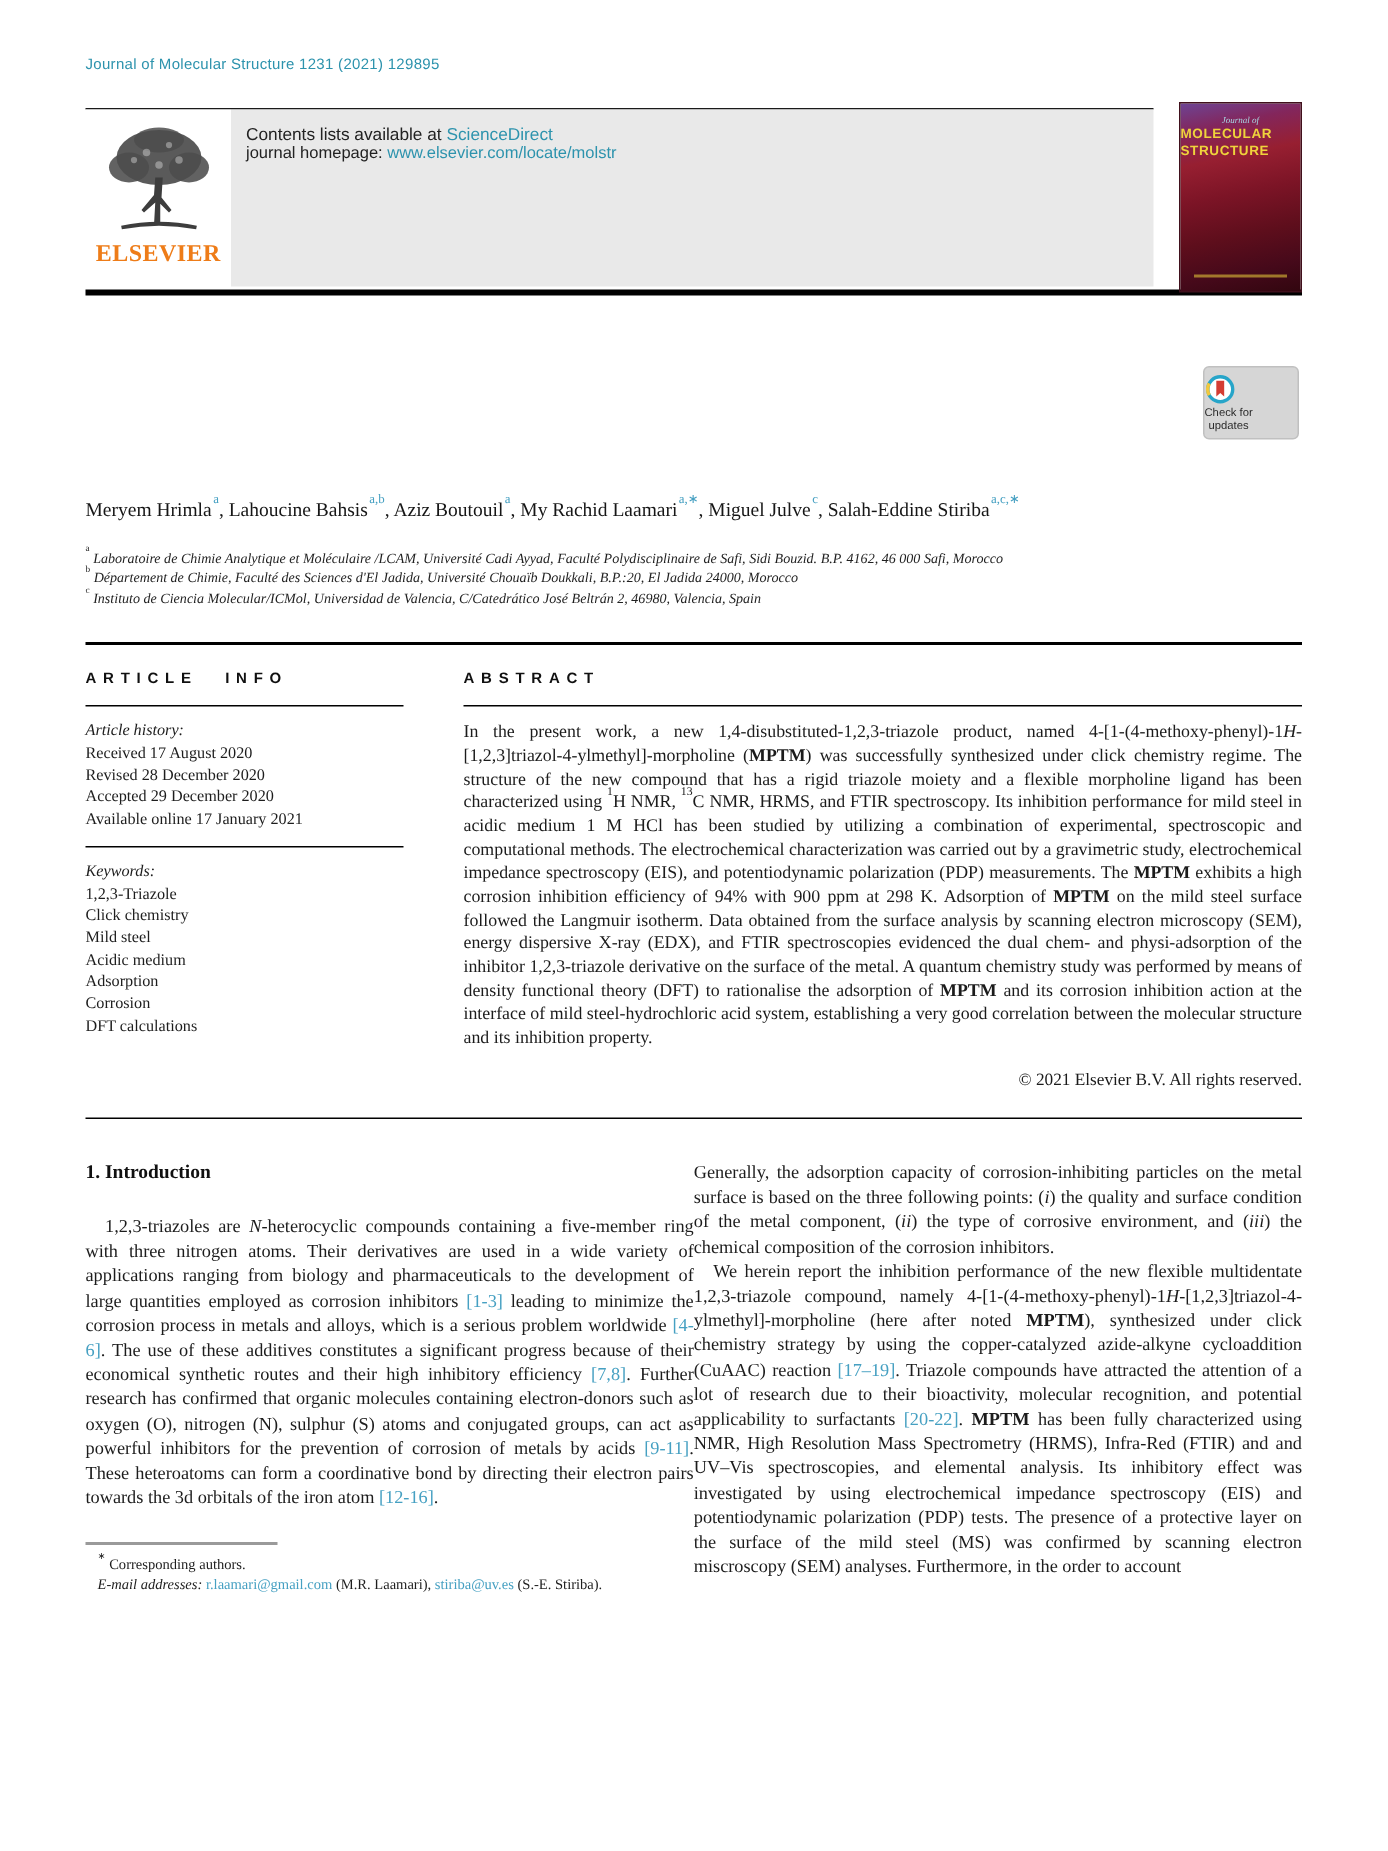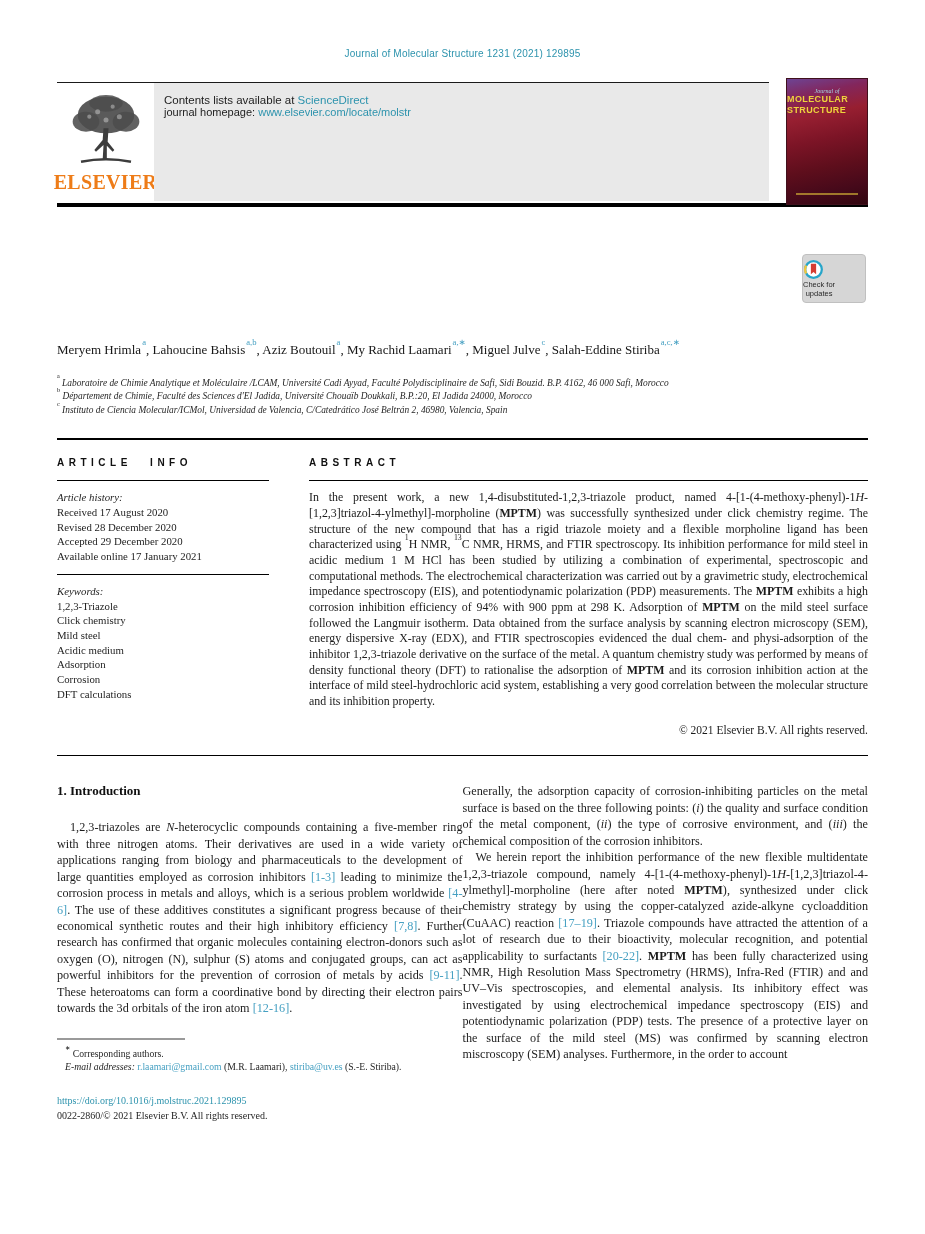--- a/index.html
+++ b/index.html
@@ -5,28 +5,28 @@
   :root{
     --link:#2d93ad; --ref:#46a0c2; --orange:#ee7c18; --hdrbg:#e9e9e9;
     --ink:#1c1c1c; --rule:#000;
   }
   *{box-sizing:border-box; margin:0; padding:0;}
   html,body{background:#fff;}
   body{width:925px; height:1234px; font-family:"Liberation Serif", serif; color:var(--ink); overflow:hidden;}
   .page{width:925px; height:1234px; padding:0 57px; position:relative;}
 
   
-  .citation{padding-top:48px; text-align:center; font-family:"Liberation Sans", sans-serif; font-size:10px; color:var(--link); letter-spacing:.2px;}
+  .citation{padding-top:38px; text-align:left; font-family:"Liberation Sans", sans-serif; font-size:10px; color:var(--link); letter-spacing:.2px;}
 
   
   .masthead{display:flex; margin-top:23px; height:119px;}
   .mast-main{flex:1; border-top:1px solid #1a1a1a; display:flex;}
   .logo-col{width:97px; background:#fff; display:flex; flex-direction:column; align-items:center; padding-top:7px;}
   .logo-col svg{width:84px; height:80px; display:block;}
-  .elsevier-text{font-family:"Liberation Serif", serif; color:var(--orange); font-size:20px; font-weight:bold; letter-spacing:.3px; margin-top:1px;}
+  .elsevier-text{font-family:"Liberation Serif", serif; color:var(--orange); font-size:16px; font-weight:bold; letter-spacing:.3px; margin-top:1px;}
   .mast-center{flex:1; background:var(--hdrbg); display:flex; flex-direction:column; align-items:flex-start; padding:11px 10px 9px;}
   .contents-line{font-family:"Liberation Sans", sans-serif; font-size:11.5px; color:#222;}
   .contents-line .lnk, .homepage-line .lnk{color:var(--link); text-decoration:none; cursor:pointer;}
   .mast-title{font-size:23px; color:#0d0d0d; margin:13px 0 16px; letter-spacing:.2px;}
   .homepage-line{font-family:"Liberation Sans", sans-serif; font-size:11px; color:#222;}
   .cover{width:82px; height:127px; margin-left:17px; margin-top:-4px; position:relative; z-index:2; border:1px solid #40101c; overflow:hidden;
          background:linear-gradient(168deg,#6d4494 0%, #83265c 14%, #971f31 30%, #7c1426 48%, #5e0e1c 68%, #45091a 86%, #32060f 100%);}
   .cover-script{font-style:italic; color:#a8d8e6; font-size:6px; text-align:center; margin-top:9px;}
   .cover-title{font-family:"Liberation Sans", sans-serif; font-weight:bold; color:#efd33c; font-size:9px; letter-spacing:.4px; line-height:10.5px;}
   .cover-bar{position:absolute; bottom:9px; left:9px; right:9px; height:2px; background:rgba(239,211,60,.55);}
@@ -184,24 +184,20 @@
 
   <div class="body-cols">
     <div class="bcol">
       <h2 class="sec">1. Introduction</h2>
       <p class="body indent"><span class="seg-plain">1,2,3-triazoles are </span><span class="seg-italic">N</span><span class="seg-plain">-heterocyclic compounds containing a five-member ring with three nitrogen atoms. Their derivatives are used in a wide variety of applications ranging from biology and pharmaceuticals to the development of large quantities employed as corrosion inhibitors </span><span class="seg-link">[1-3]</span><span class="seg-plain"> leading to minimize the corrosion process in metals and alloys, which is a serious problem worldwide </span><span class="seg-link">[4-6]</span><span class="seg-plain">. The use of these additives constitutes a significant progress because of their economical synthetic routes and their high inhibitory efficiency </span><span class="seg-link">[7,8]</span><span class="seg-plain">. Further research has confirmed that organic molecules containing electron-donors such as oxygen (O), nitrogen (N), sulphur (S) atoms and conjugated groups, can act as powerful inhibitors for the prevention of corrosion of metals by acids </span><span class="seg-link">[9-11]</span><span class="seg-plain">. These heteroatoms can form a coordinative bond by directing their electron pairs towards the 3d orbitals of the iron atom </span><span class="seg-link">[12-16]</span><span class="seg-plain">.</span></p>
       <div class="footnote">
         <div class="fn-rule"></div>
         <p class="fn-indent"><sup class="seg-sup">∗</sup><span class="seg-plain"> Corresponding authors.</span></p>
         <p class="fn-indent"><span class="seg-italic">E-mail addresses: </span><span class="seg-link">r.laamari@gmail.com</span><span class="seg-plain"> (M.R. Laamari), </span><span class="seg-link">stiriba@uv.es</span><span class="seg-plain"> (S.-E. Stiriba).</span></p>
       </div>
-      <div class="doi-block">
-        <div class="doi-link">https://doi.org/10.1016/j.molstruc.2021.129895</div>
-        <div class="issn-line">0022-2860/© 2021 Elsevier B.V. All rights reserved.</div>
-      </div>
     </div>
     <div class="bcol">
       <p class="body"><span class="seg-plain">Generally, the adsorption capacity of corrosion-inhibiting particles on the metal surface is based on the three following points: (</span><span class="seg-italic">i</span><span class="seg-plain">) the quality and surface condition of the metal component, (</span><span class="seg-italic">ii</span><span class="seg-plain">) the type of corrosive environment, and (</span><span class="seg-italic">iii</span><span class="seg-plain">) the chemical composition of the corrosion inhibitors.</span></p>
       <p class="body indent"><span class="seg-plain">We herein report the inhibition performance of the new flexible multidentate 1,2,3-triazole compound, namely 4-[1-(4-methoxy-phenyl)-1</span><span class="seg-italic">H</span><span class="seg-plain">-[1,2,3]triazol-4-ylmethyl]-morpholine (here after noted </span><span class="seg-bold">MPTM</span><span class="seg-plain">), synthesized under click chemistry strategy by using the copper-catalyzed azide-alkyne cycloaddition (CuAAC) reaction </span><span class="seg-link">[17–19]</span><span class="seg-plain">. Triazole compounds have attracted the attention of a lot of research due to their bioactivity, molecular recognition, and potential applicability to surfactants </span><span class="seg-link">[20-22]</span><span class="seg-plain">. </span><span class="seg-bold">MPTM</span><span class="seg-plain"> has been fully characterized using NMR, High Resolution Mass Spectrometry (HRMS), Infra-Red (FTIR) and and UV–Vis spectroscopies, and elemental analysis. Its inhibitory effect was investigated by using electrochemical impedance spectroscopy (EIS) and potentiodynamic polarization (PDP) tests. The presence of a protective layer on the surface of the mild steel (MS) was confirmed by scanning electron miscroscopy (SEM) analyses. Furthermore, in the order to account</span></p>
     </div>
   </div>
 
 </div>
 
 </body></html>

